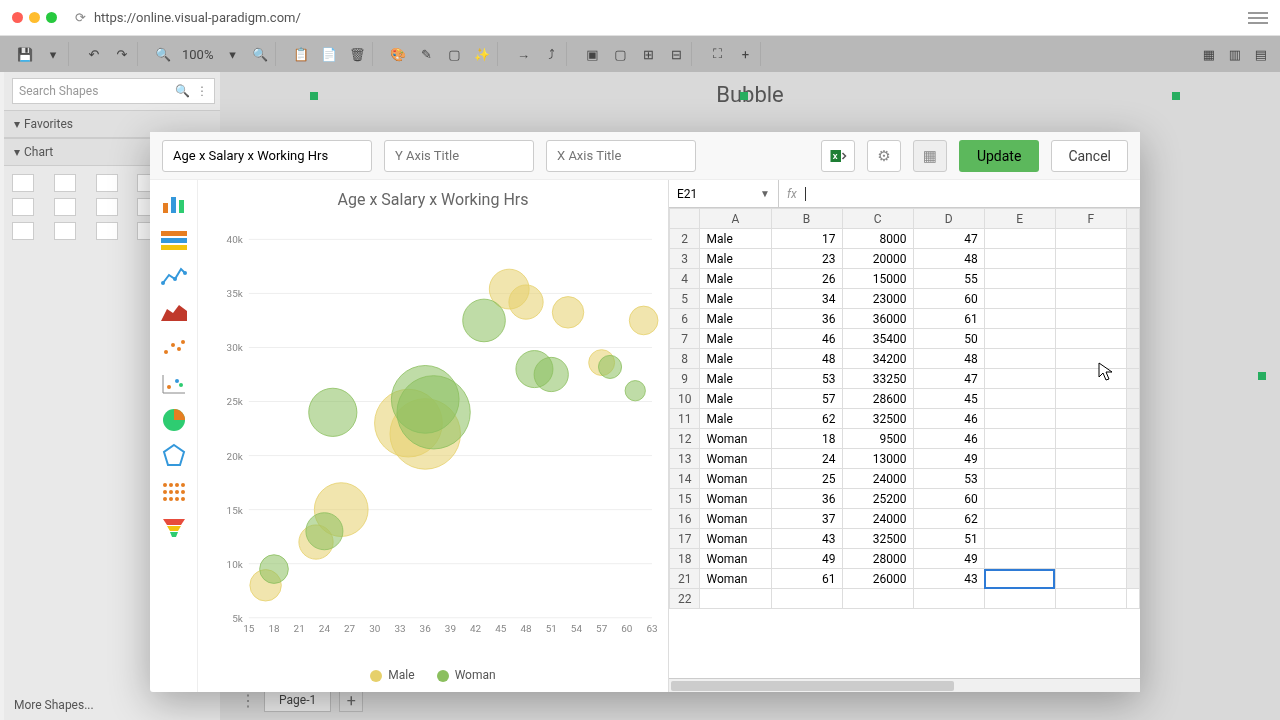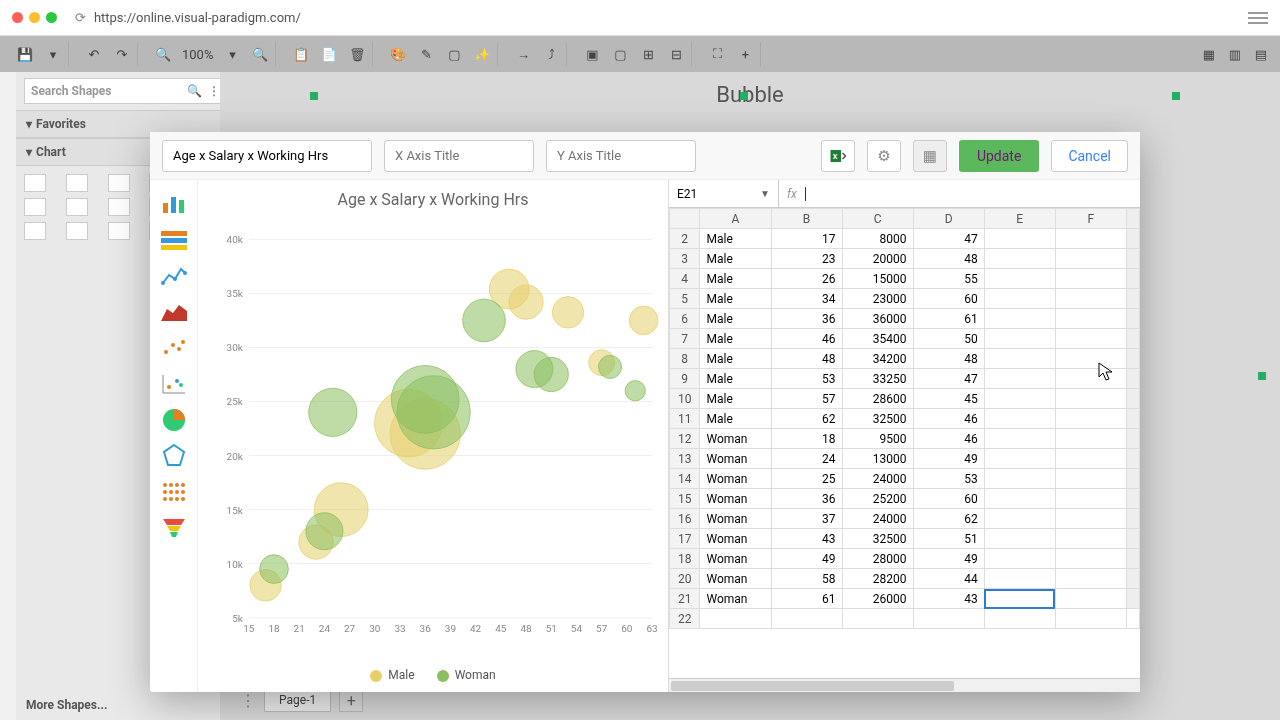--- a/index.html
+++ b/index.html
@@ -18,21 +18,21 @@
   .ham span { height: 2px; background: #999; }
 
   
   .app-toolbar { height: 36px; background: #b8b8b8; display: flex; align-items: center; padding: 0 10px; gap: 10px; font-size: 13px; color: #444; }
   .tb-group { display: flex; align-items: center; gap: 10px; padding: 0 6px; border-right: 1px solid #aaa; height: 24px;}
   .tb-btn { width: 18px; height: 18px; display:flex; align-items:center; justify-content:center; color:#444; }
   .tb-zoom { font-size: 13px; }
   .tb-right { margin-left:auto; display:flex; gap:8px; }
 
   
-  .left-panel { position: absolute; top: 72px; left: 16px; width: 220px; bottom: 0; background: #e9e9e9; border-right: 1px solid #ccc; font-weight: bold; }
+  .left-panel { position: absolute; top: 72px; left: 4px; width: 220px; bottom: 0; background: #e9e9e9; border-right: 1px solid #ccc; }
   .search-sh { margin: 6px 8px; display:flex; align-items:center; border: 1px solid #ccc; background:#fff; height:26px; padding: 0 6px; font-size:12px; color:#999;}
   .search-sh .sp { flex:1; }
   .panel-sec { font-size: 12px; color:#555; padding:6px 10px; background:#e0e0e0; border-top:1px solid #ccc; border-bottom:1px solid #ccc;}
   .drag-el { margin:10px; border: 1px dashed #bbb; text-align:center; padding:10px; font-size:12px; color:#888;}
   .chart-icons { display:grid; grid-template-columns: repeat(5,1fr); gap:6px; padding:8px; }
   .ci { width:22px; height:18px; background:#fff; border:1px solid #ccc; }
   .more-sh { position:absolute; bottom:8px; left:10px; font-size:12px; color:#555;}
 
   
   .canvas-area { position:absolute; top:72px; left:220px; right:0; bottom:0; background:#d9d9d9; }
@@ -43,22 +43,22 @@
 
   
   .dialog { position:absolute; top:132px; left:150px; width:990px; height:560px; background:#fff; box-shadow: 0 10px 40px rgba(0,0,0,.3); border-radius:3px; display:flex; flex-direction:column;}
   .dlg-header { height:48px; display:flex; align-items:center; padding:8px 12px; gap:12px; border-bottom:1px solid #eee; background:#f8f8f8;}
   .dlg-header input.title-in { width:210px; height:32px; border:1px solid #ccc; border-radius:3px; padding:0 10px; font-size:13px; }
   .dlg-header input.axis-in { width:150px; height:32px; border:1px solid #ccc; border-radius:3px; padding:0 10px; font-size:13px; color:#555;}
   .dlg-header .sp { flex:1; }
   .icon-btn { width:34px; height:32px; border:1px solid #ccc; border-radius:3px; background:#fff; display:flex; align-items:center; justify-content:center; color:#5a9c3e; font-size:15px;}
   .icon-btn.gear { color:#888;}
   .icon-btn.grid { color:#888; background:#eee;}
-  .btn-upd { height:32px; padding:0 18px; background:#5cb85c; color:#701a75; border:none; border-radius:3px; font-size:14px;}
-  .btn-cancel { height:32px; padding:0 16px; background:#fff; border:1px solid #ccc; border-radius:3px; font-size:14px; color:#3b82f6;}
+  .btn-upd { height:32px; padding:0 18px; background:#5cb85c; color:#000000; border:none; border-radius:3px; font-size:14px;}
+  .btn-cancel { height:32px; padding:0 16px; background:#fff; border:1px solid #ccc; border-radius:3px; font-size:14px; color:#404040;}
 
   .dlg-body { flex:1; display:flex; overflow:hidden;}
   .chart-types { width:48px; border-right:1px solid #eee; display:flex; flex-direction:column; align-items:center; gap:12px; padding:12px 0; overflow:hidden;}
   .ct { width:28px; height:24px; display:flex; align-items:center; justify-content:center;}
   .chart-panel { width:470px; padding:10px 6px 6px 6px; display:flex; flex-direction:column;}
   .chart-title-txt { text-align:center; font-size:16px; color:#666; margin-bottom:4px;}
   .plot-area { flex:1; position:relative; }
   svg.plot { width:100%; height:100%; }
   .legend { display:flex; justify-content:center; gap:22px; padding:4px 0; font-size:12px; color:#555;}
   .legend .swatch { width:12px; height:12px; border-radius:50%; display:inline-block; margin-right:6px; vertical-align:middle;}
@@ -187,22 +187,22 @@
   <div class="page-tab">
     <span style="color:#888;">⋮</span>
     <div class="pt">Page-1</div>
     <div class="plus">+</div>
   </div>
 </div>
 
 <div class="dialog">
   <div class="dlg-header">
     <input class="title-in" value="Age x Salary x Working Hrs" style="">
+    <input class="axis-in" placeholder="Y Axis Title" style="">
     <input class="axis-in" placeholder="X Axis Title" style="">
-    <input class="axis-in" placeholder="Y Axis Title" style="">
     <div class="sp"></div>
     <div class="icon-btn">
       <svg width="18" height="18" viewBox="0 0 24 24">
           <rect x="2" y="4" width="14" height="16" fill="#1e7e34"></rect>
           <text x="5" y="16" fill="#fff" font-size="10" font-weight="bold">X</text>
           <path d="M18 8 L22 12 L18 16" stroke="#555" stroke-width="2" fill="none"></path>
         </svg>
     </div>
     <div class="icon-btn gear">⚙</div>
     <div class="icon-btn grid">▦</div>
@@ -547,30 +547,20 @@
                 <th class="rowh">18</th>
                 <td>Woman</td>
                 <td class="num">49</td>
                 <td class="num">28000</td>
                 <td class="num">49</td>
                 <td></td>
                 <td></td>
                 <td style="width:12px;background:#eee"></td>
               </tr>
               <tr>
-                <th class="rowh">20</th>
-                <td>Woman</td>
-                <td class="num">58</td>
-                <td class="num">28200</td>
-                <td class="num">44</td>
-                <td></td>
-                <td></td>
-                <td style="width:12px;background:#eee"></td>
-              </tr>
-              <tr>
                 <th class="rowh">21</th>
                 <td>Woman</td>
                 <td class="num">61</td>
                 <td class="num">26000</td>
                 <td class="num">43</td>
                 <td class="sel"></td>
                 <td></td>
                 <td style="width:12px;background:#eee"></td>
               </tr>
               <tr>

